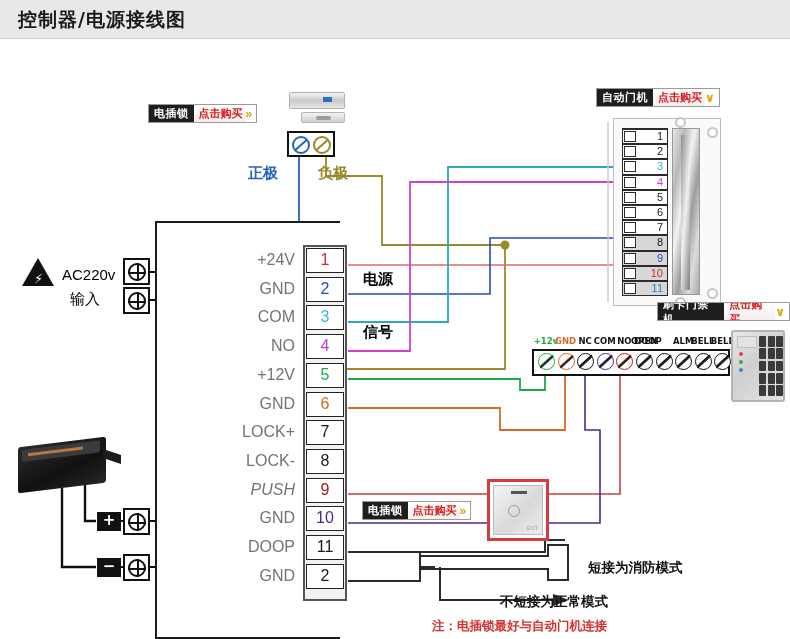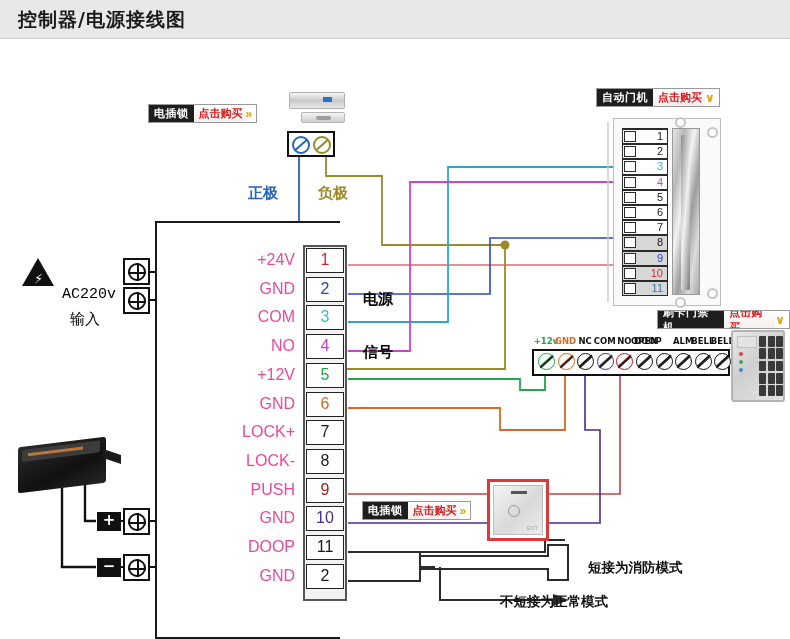--- a/index.html
+++ b/index.html
@@ -20,40 +20,40 @@
   .header-title{
     position:absolute;left:18px;top:7px;
     font-size:19px;font-weight:bold;color:#1a1a1a;
     letter-spacing:1px;
     font-family:"DejaVu Sans","Liberation Sans",sans-serif;
   }
 
   
   .abs{position:absolute;}
   .lbl{position:absolute;font-size:13px;color:#000;white-space:nowrap;
-       font-family:Liberation Mono, monospace;margin-top:20px;}
+       font-family:Liberation Sans, sans-serif;}
 
   
   .controller-box{
     position:absolute;left:155px;top:221px;width:185px;height:418px;
     border:2px solid #1a1a1a;border-right:none;background:#fff;box-sizing:border-box;
   }
   .term-strip{
     position:absolute;left:303px;top:245px;width:44px;height:356px;
     border:2px solid #555;background:#f2f2f2;box-sizing:border-box;
   }
   .term-cell{
     position:absolute;left:306px;width:38px;height:25px;
     border:1.5px solid #222;background:#fff;box-sizing:border-box;
     text-align:center;line-height:22px;font-size:16px;
     font-family:"Liberation Sans",sans-serif;
   }
   .term-name{
     position:absolute;right:4px;width:130px;text-align:right;
-    font-size:16px;color:#ec4899;line-height:25px;
+    font-size:16px;color:#737373;line-height:25px;
     font-family:"Liberation Sans",sans-serif;
   }
 
   
   .dm-panel{
     position:absolute;left:613px;top:118px;width:108px;height:188px;
     border:1px solid #bdbdbd;background:#fafafa;box-sizing:border-box;
   }
   .dm-strip{position:absolute;left:622px;top:128px;width:46px;height:167px;
     border:1.5px solid #2a2a2a;background:#fff;box-sizing:border-box;}
@@ -251,21 +251,21 @@
       <div class="term-name" style="top: 333.1px; left: 160px; width: 135px;">NO</div>
       <div class="term-cell" style="top: 334.1px; color: rgb(200, 63, 214);">4</div>
       <div class="term-name" style="top: 361.8px; left: 160px; width: 135px;">+12V</div>
       <div class="term-cell" style="top: 362.8px; color: rgb(34, 166, 74);">5</div>
       <div class="term-name" style="top: 390.5px; left: 160px; width: 135px;">GND</div>
       <div class="term-cell" style="top: 391.5px; color: rgb(212, 105, 42);">6</div>
       <div class="term-name" style="top: 419.2px; left: 160px; width: 135px;">LOCK+</div>
       <div class="term-cell" style="top: 420.2px; color: rgb(26, 26, 26);">7</div>
       <div class="term-name" style="top: 447.9px; left: 160px; width: 135px;">LOCK-</div>
       <div class="term-cell" style="top: 448.9px; color: rgb(26, 26, 26);">8</div>
-      <div class="term-name" style="top: 476.6px; left: 160px; width: 135px;">PUSH</div>
+      <div class="term-name" style="top: 476.6px; left: 160px; width: 135px; font-style: italic;">PUSH</div>
       <div class="term-cell" style="top: 477.6px; color: rgb(163, 32, 32);">9</div>
       <div class="term-name" style="top: 505.3px; left: 160px; width: 135px;">GND</div>
       <div class="term-cell" style="top: 506.3px; color: rgb(75, 42, 138);">10</div>
       <div class="term-name" style="top: 534px; left: 160px; width: 135px;">DOOP</div>
       <div class="term-cell" style="top: 535px; color: rgb(26, 26, 26);">11</div>
       <div class="term-name" style="top: 562.7px; left: 160px; width: 135px;">GND</div>
       <div class="term-cell" style="top: 563.7px; color: rgb(26, 26, 26);">2</div>
     </div>
 
   <div class="lbl" style="left:363px;top:270px;font-size:15px;font-weight:bold;">电源</div>
@@ -311,21 +311,21 @@
       <div class="dm-cell" style="top: 174.6px; color: rgb(200, 63, 214);"><span class="sq"></span><span>4</span></div>
       <div class="dm-cell" style="top: 189.8px; color: rgb(26, 26, 26);"><span class="sq"></span><span>5</span></div>
       <div class="dm-cell" style="top: 205px; color: rgb(26, 26, 26);"><span class="sq"></span><span>6</span></div>
       <div class="dm-cell" style="top: 220.2px; color: rgb(26, 26, 26);"><span class="sq"></span><span>7</span></div>
       <div class="dm-cell shaded" style="top: 235.4px; color: rgb(26, 26, 26);"><span class="sq"></span><span>8</span></div>
       <div class="dm-cell shaded" style="top: 250.6px; color: rgb(40, 70, 200);"><span class="sq"></span><span>9</span></div>
       <div class="dm-cell shaded" style="top: 265.8px; color: rgb(208, 43, 43);"><span class="sq"></span><span>10</span></div>
       <div class="dm-cell shaded" style="top: 281px; color: rgb(42, 127, 184);"><span class="sq"></span><span>11</span></div>
     </div>
 
-  <div class="buy-badge" style="left:657px;top:302px;margin-top:8px;">
+  <div class="buy-badge" style="left:657px;top:302px;">
     <span class="bb-name">刷卡门禁机</span>
     <span class="bb-cta">点击购买</span>
     <span class="bb-arrow">∨</span>
   </div>
   <div class="cr-strip"></div>
   <div id="cr-terms">
       <div class="cr-lab" style="left: 533px; width: 26px; color: rgb(34, 166, 74);">+12v</div>
       <div class="cr-hole" style="left: 538px; border-color: rgb(34, 166, 74);">
         <span style="position: absolute; left: -1px; top: 6px; width: 17px; height: 1.6px; background: rgb(34, 166, 74); transform: rotate(-42deg);"></span>
       </div>
@@ -397,15 +397,16 @@
   </div>
   <div class="exit-btn-frame"></div>
   <div class="exit-btn">
     <div class="slot"></div>
       <div class="ring"></div>
     <div class="brand">EXIT</div>
   </div>
 
   <div class="note-blk" style="left:588px;top:559px;text-align:center;">短接为消防模式</div>
   <div class="note-blk" style="left:500px;top:593px;">不短接为正常模式</div>
+  <div class="note-red" style="left:432px;top:618px;">注：电插锁最好与自动门机连接</div>
 
 
 </div>
 
 </body></html>

